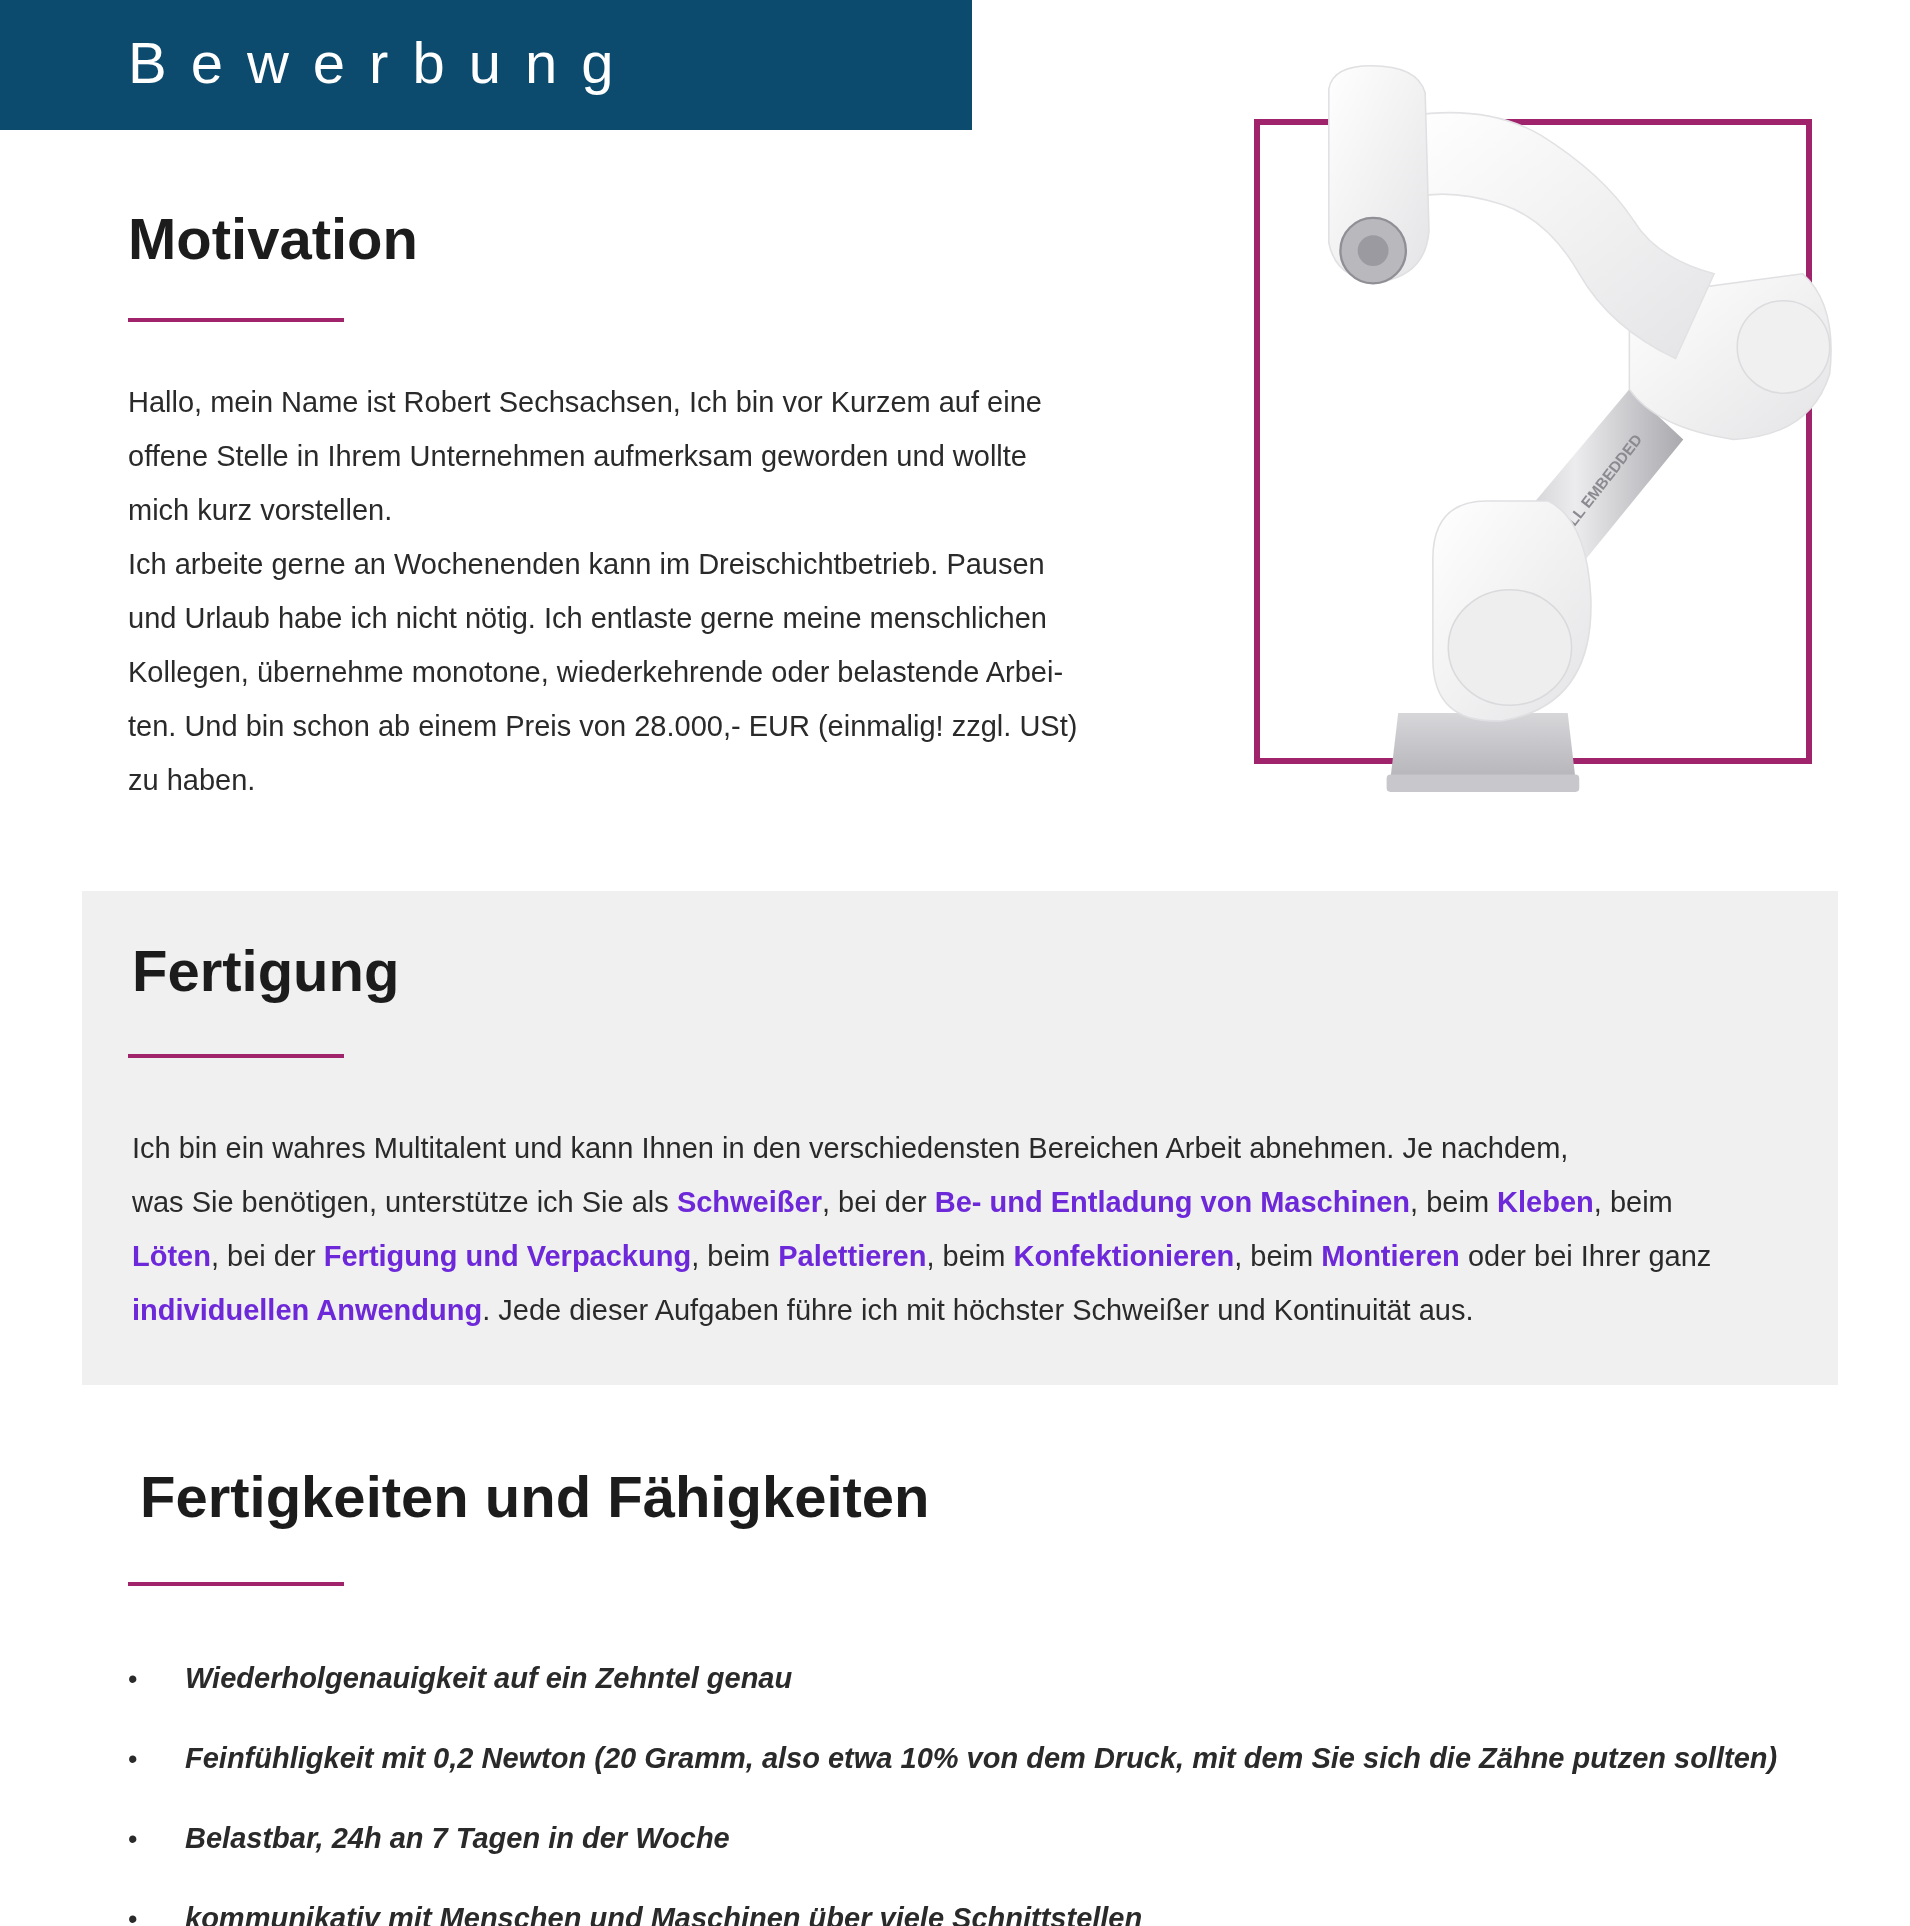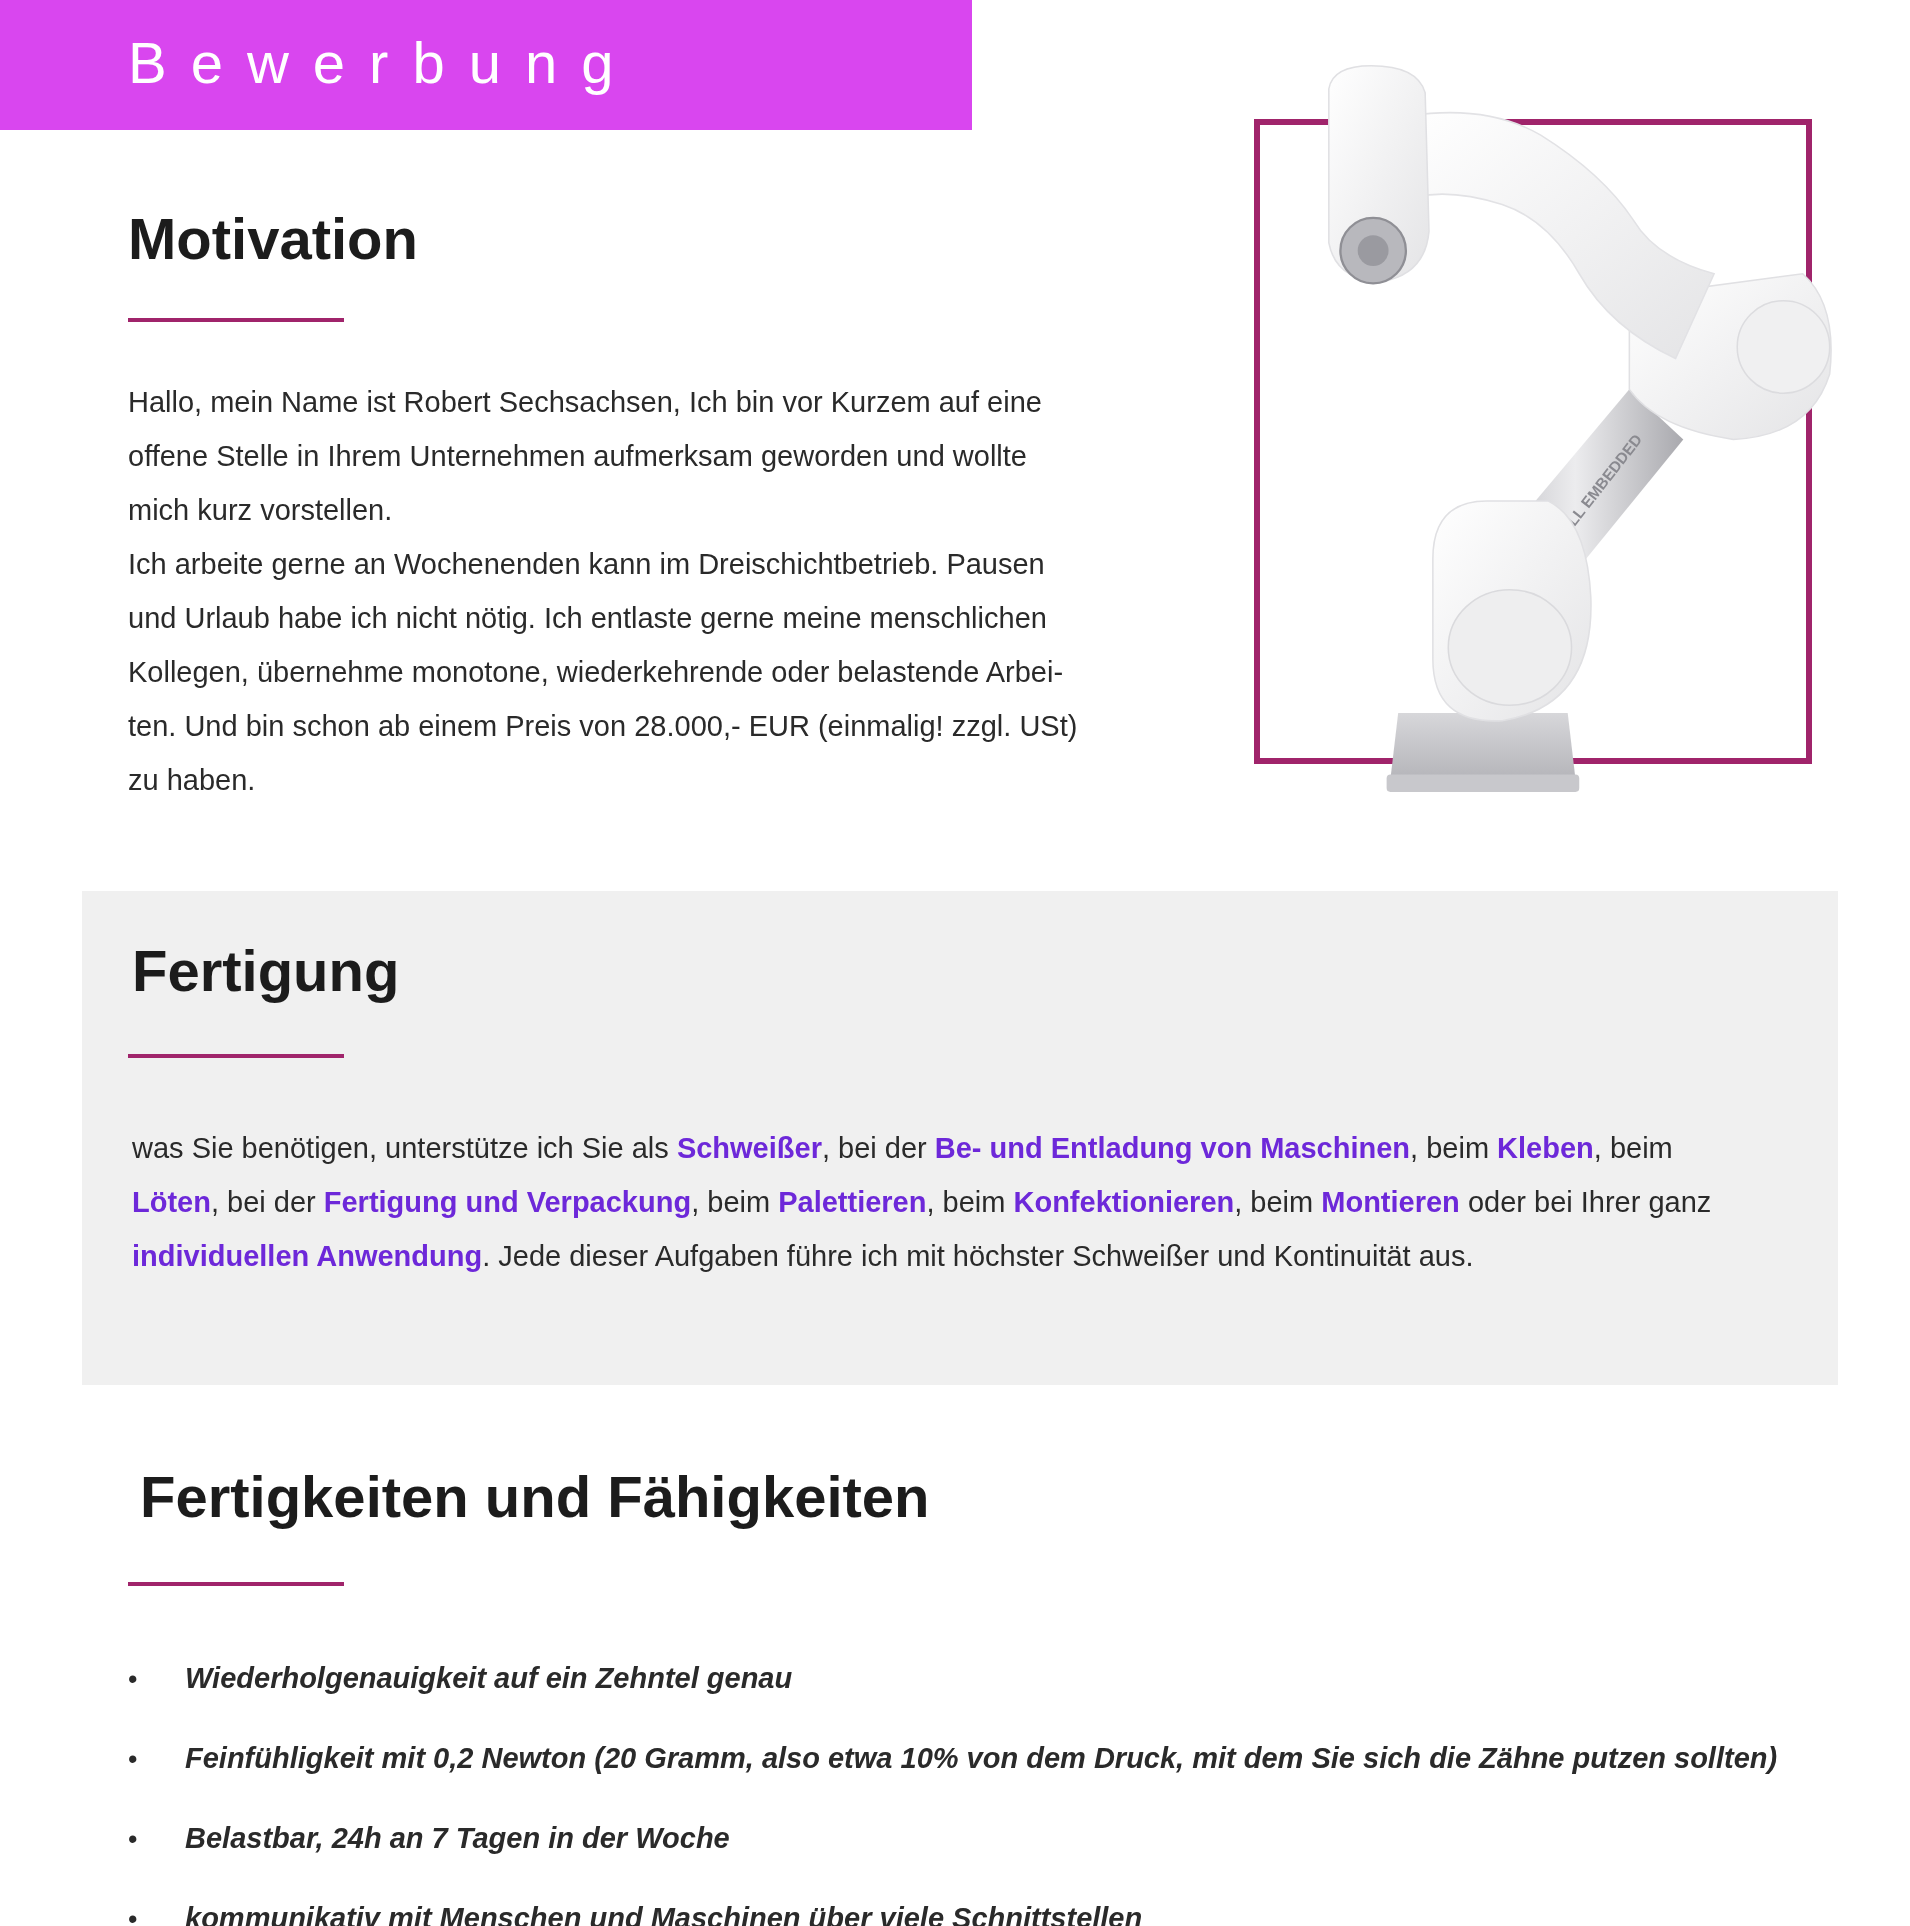--- a/index.html
+++ b/index.html
@@ -1,21 +1,21 @@
 <!DOCTYPE html>
 <html style="font-size:6.2px"><head>
 <meta charset="utf-8">
 <style>
   * { margin: 0; padding: 0; box-sizing: border-box; }
   html, body { width: 1911px; height: 2702px; background: #ffffff; overflow: hidden; }
   body { position: relative; font-family: "Liberation Sans", "DejaVu Sans", sans-serif; color: #1c1c1c; }
 
   .title-bar {
     position: absolute; left: 0; top: 0; width: 972px; height: 130px;
-    background: #d946ef;
+    background: #0c4a6e;
   }
   .title-bar .title {
     position: absolute; left: 128px; top: 34px;
     font-size: 58px; font-weight: 400; color: #ffffff;
     letter-spacing: 24px; line-height: 1;
   }
 
   .section-heading {
     position: absolute; font-size: 58px; font-weight: 700; color: #1c1c1c; line-height: 1;
   }
@@ -119,20 +119,21 @@
 
   <path d="M150 80 Q160 20 260 20 Q380 20 400 90 L410 450 Q400 560 290 580 Q170 580 150 480 Z" fill="url(#wht)" stroke="#e0e0e3" stroke-width="4"></path>
   <circle cx="265" cy="500" r="85" fill="#b8b8bd" stroke="#8f8f95" stroke-width="6"></circle>
   <circle cx="265" cy="500" r="40" fill="#9a9aa0"></circle>
 </svg>
 
 <div class="experience-box"></div>
 <h2 class="section-heading" id="experience-heading">Fertigung</h2>
 <div class="accent-rule" id="experience-rule"></div>
 <div class="body-text" id="experience-text">
+  <span class="line">Ich bin ein wahres Multitalent und kann Ihnen in den verschiedensten Bereichen Arbeit abnehmen. Je nachdem,</span>
   <span class="line"><span>was Sie benötigen, unterstütze ich Sie als </span><b>Schweißer</b><span>, bei der </span><b>Be- und Entladung von Maschinen</b><span>, beim </span><b>Kleben</b><span>, beim</span></span>
   <span class="line"><b>Löten</b><span>, bei der </span><b>Fertigung und Verpackung</b><span>, beim </span><b>Palettieren</b><span>, beim </span><b>Konfektionieren</b><span>, beim </span><b>Montieren</b><span> oder bei Ihrer ganz</span></span>
   <span class="line"><b>individuellen Anwendung</b><span>. Jede dieser Aufgaben führe ich mit höchster Schweißer und Kontinuität aus.</span></span>
 </div>
 
 <h2 class="section-heading" id="skills-heading">Fertigkeiten und Fähigkeiten</h2>
 <div class="accent-rule" id="skills-rule"></div>
 <ul class="skills-list">
   <li>
       <span class="bullet">•</span>

